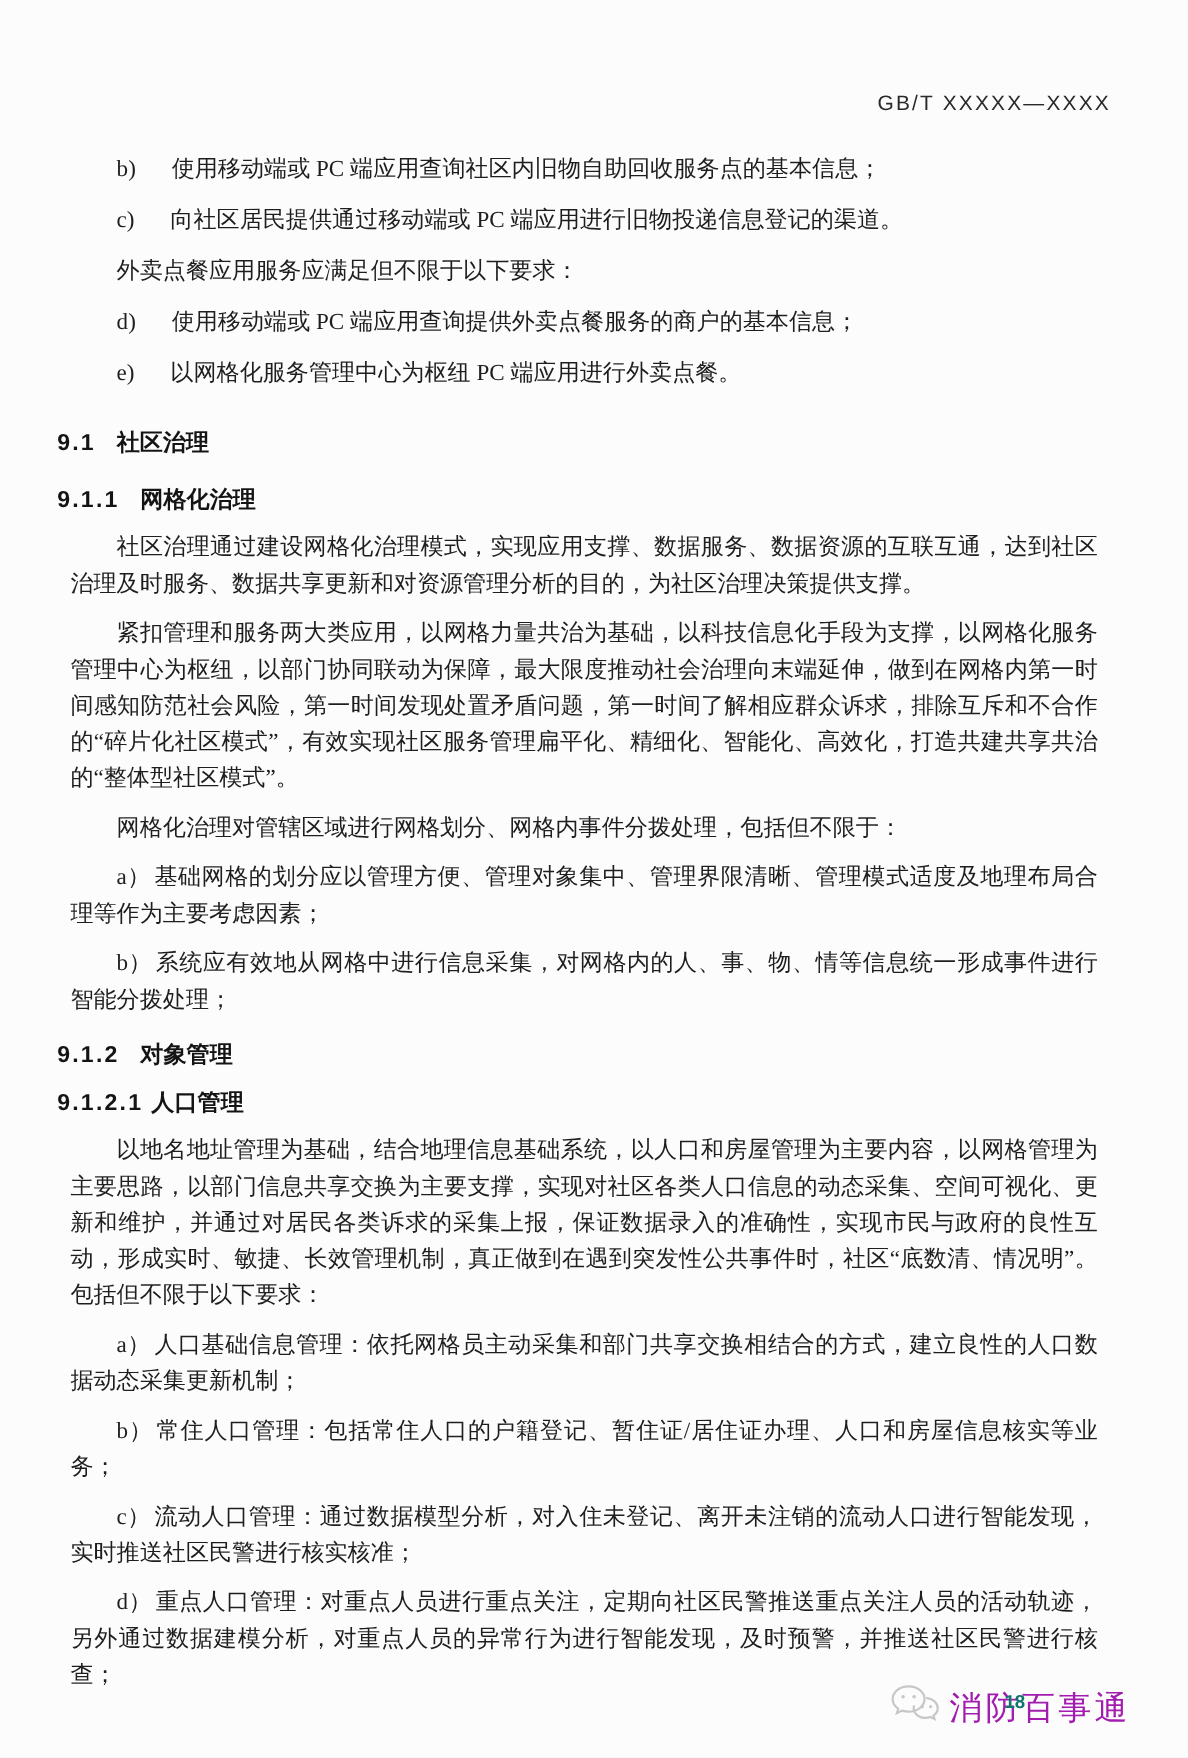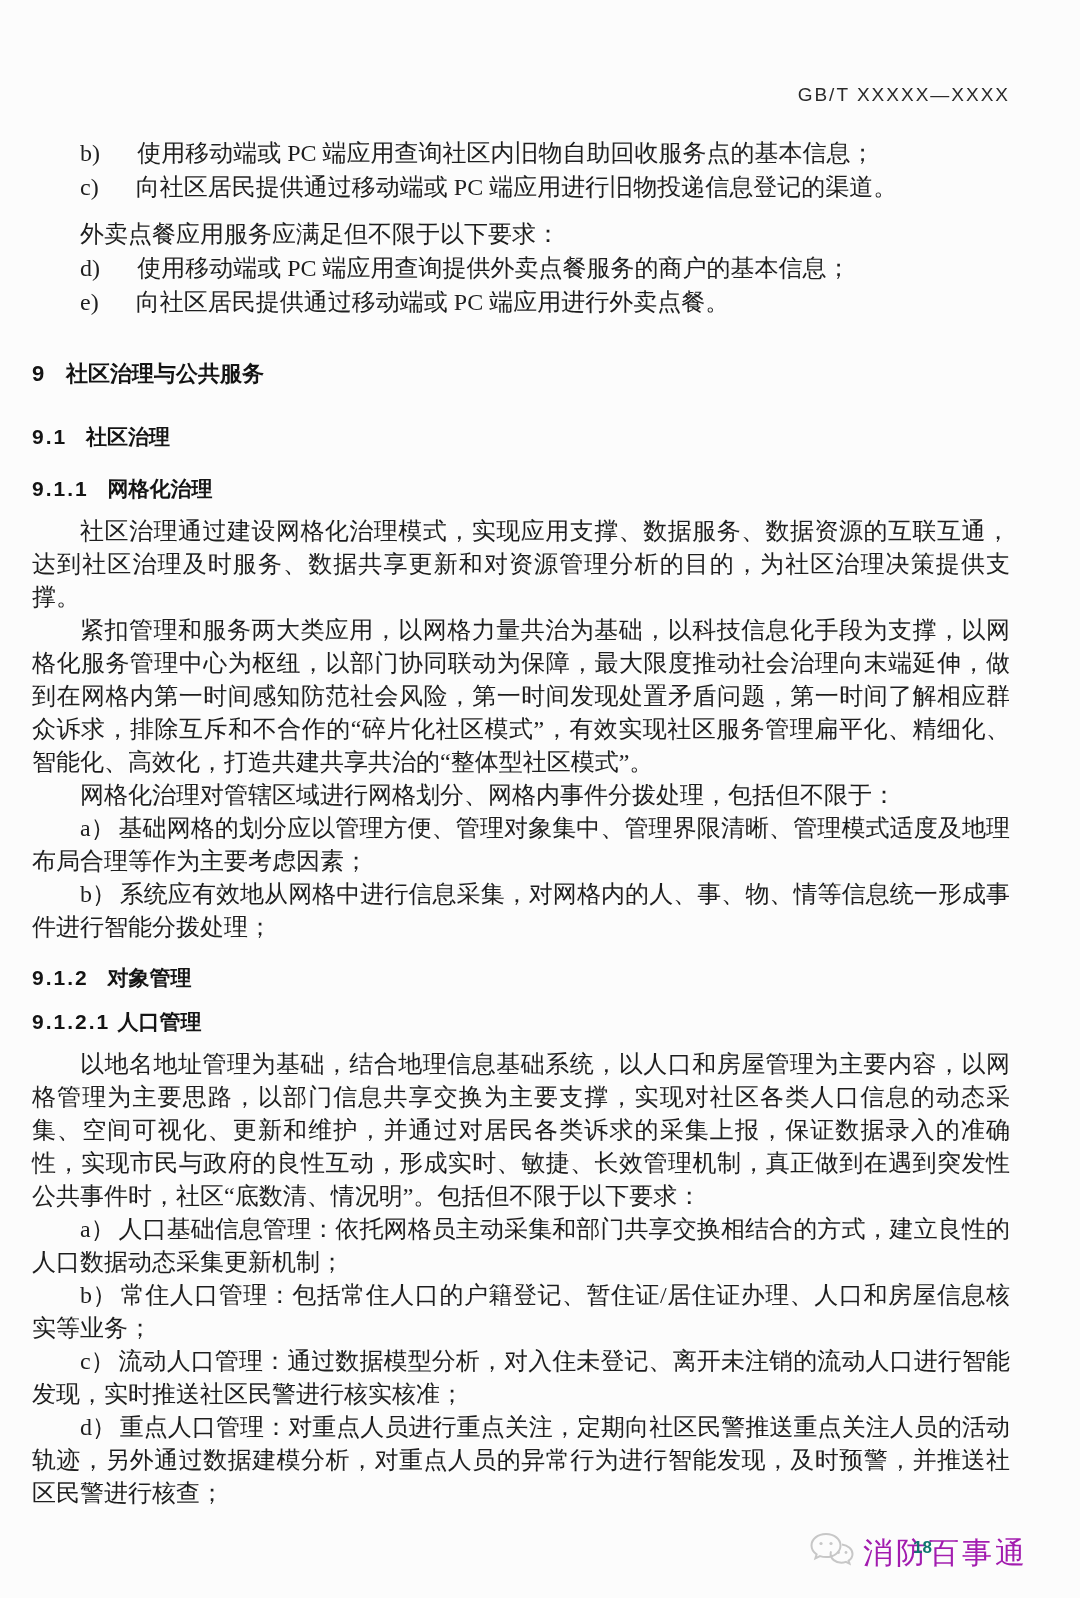--- a/index.html
+++ b/index.html
@@ -5,29 +5,29 @@
   html,body { margin:0; padding:0; background:#e8e8e8; }
   .page {
     position:relative;
     width:1080px; height:1598px;
     margin:0 auto;
     background:#fcfcfc;
     overflow:hidden;
     font-family:"Liberation Serif","DejaVu Serif",serif;
     color:#1e1e1e;
   }
-  .content { padding:84px 70px 0 32px; }
+  .content { padding:84px 70px 0 52px; }
 
   .hdr-row { text-align:right; }
   .std-no {
     font-family:"Liberation Sans","DejaVu Sans",sans-serif;
     font-size:19px; letter-spacing:2px; color:#2a2a2a;
   }
 
-  p { margin:0; font-size:24px; line-height:33px; text-align:justify; text-indent:2em; }
+  p { margin:12px; font-size:21px; line-height:33px; text-align:justify; text-indent:2em; }
   p.li { line-height:34px; }
   .lbl-wide { margin-right:1.55em; }
   .lbl-tight { margin-right:0.15em; }
 
   h2,h3,h4 {
     margin:0; font-weight:bold; color:#141414;
     font-family:"Liberation Sans","DejaVu Sans",sans-serif;
     text-align:left;
   }
   .h-num { letter-spacing:2px; margin-right:0.9em; }
@@ -68,23 +68,22 @@
     <div class="hdr-row">
       <span class="std-no">GB/T XXXXX—XXXX</span>
     </div>
 
     <p class="li mt-list1"><span class="lbl-wide">b)</span><span>使用移动端或 PC 端应用查询社区内旧物自助回收服务点的基本信息；</span></p>
     <p class="li"><span class="lbl-wide">c)</span><span>向社区居民提供通过移动端或 PC 端应用进行旧物投递信息登记的渠道。</span></p>
 
 
     <p class="p-intro">外卖点餐应用服务应满足但不限于以下要求：</p>
     <p class="li"><span class="lbl-wide">d)</span><span>使用移动端或 PC 端应用查询提供外卖点餐服务的商户的基本信息；</span></p>
-    <p class="li"><span class="lbl-wide">e)</span><span>向社区居民提供通过移动端或 PC 端应用进行外卖点餐。</span></p>
+    <p class="li"><span class="lbl-wide">e)</span><span>以网格化服务管理中心为枢纽 PC 端应用进行外卖点餐。</span></p>
 
-    <h2 class="h-9"><span class="h-num">9</span><span>社区治理与公共服务</span></h2>
 
     <h3 class="h-91"><span class="h-num">9.1</span><span>社区治理</span></h3>
 
     <h4 class="h-911"><span class="h-num">9.1.1</span><span>网格化治理</span></h4>
 
     <p class="p-first">社区治理通过建设网格化治理模式，实现应用支撑、数据服务、数据资源的互联互通，达到社区治理及时服务、数据共享更新和对资源管理分析的目的，为社区治理决策提供支撑。</p>
     <p>紧扣管理和服务两大类应用，以网格力量共治为基础，以科技信息化手段为支撑，以网格化服务管理中心为枢纽，以部门协同联动为保障，最大限度推动社会治理向末端延伸，做到在网格内第一时间感知防范社会风险，第一时间发现处置矛盾问题，第一时间了解相应群众诉求，排除互斥和不合作的“碎片化社区模式”，有效实现社区服务管理扁平化、精细化、智能化、高效化，打造共建共享共治的“整体型社区模式”。</p>
     <p>网格化治理对管辖区域进行网格划分、网格内事件分拨处理，包括但不限于：</p>
 
     <p><span class="lbl-tight">a）</span><span>基础网格的划分应以管理方便、管理对象集中、管理界限清晰、管理模式适度及地理布局合理等作为主要考虑因素；</span></p>

